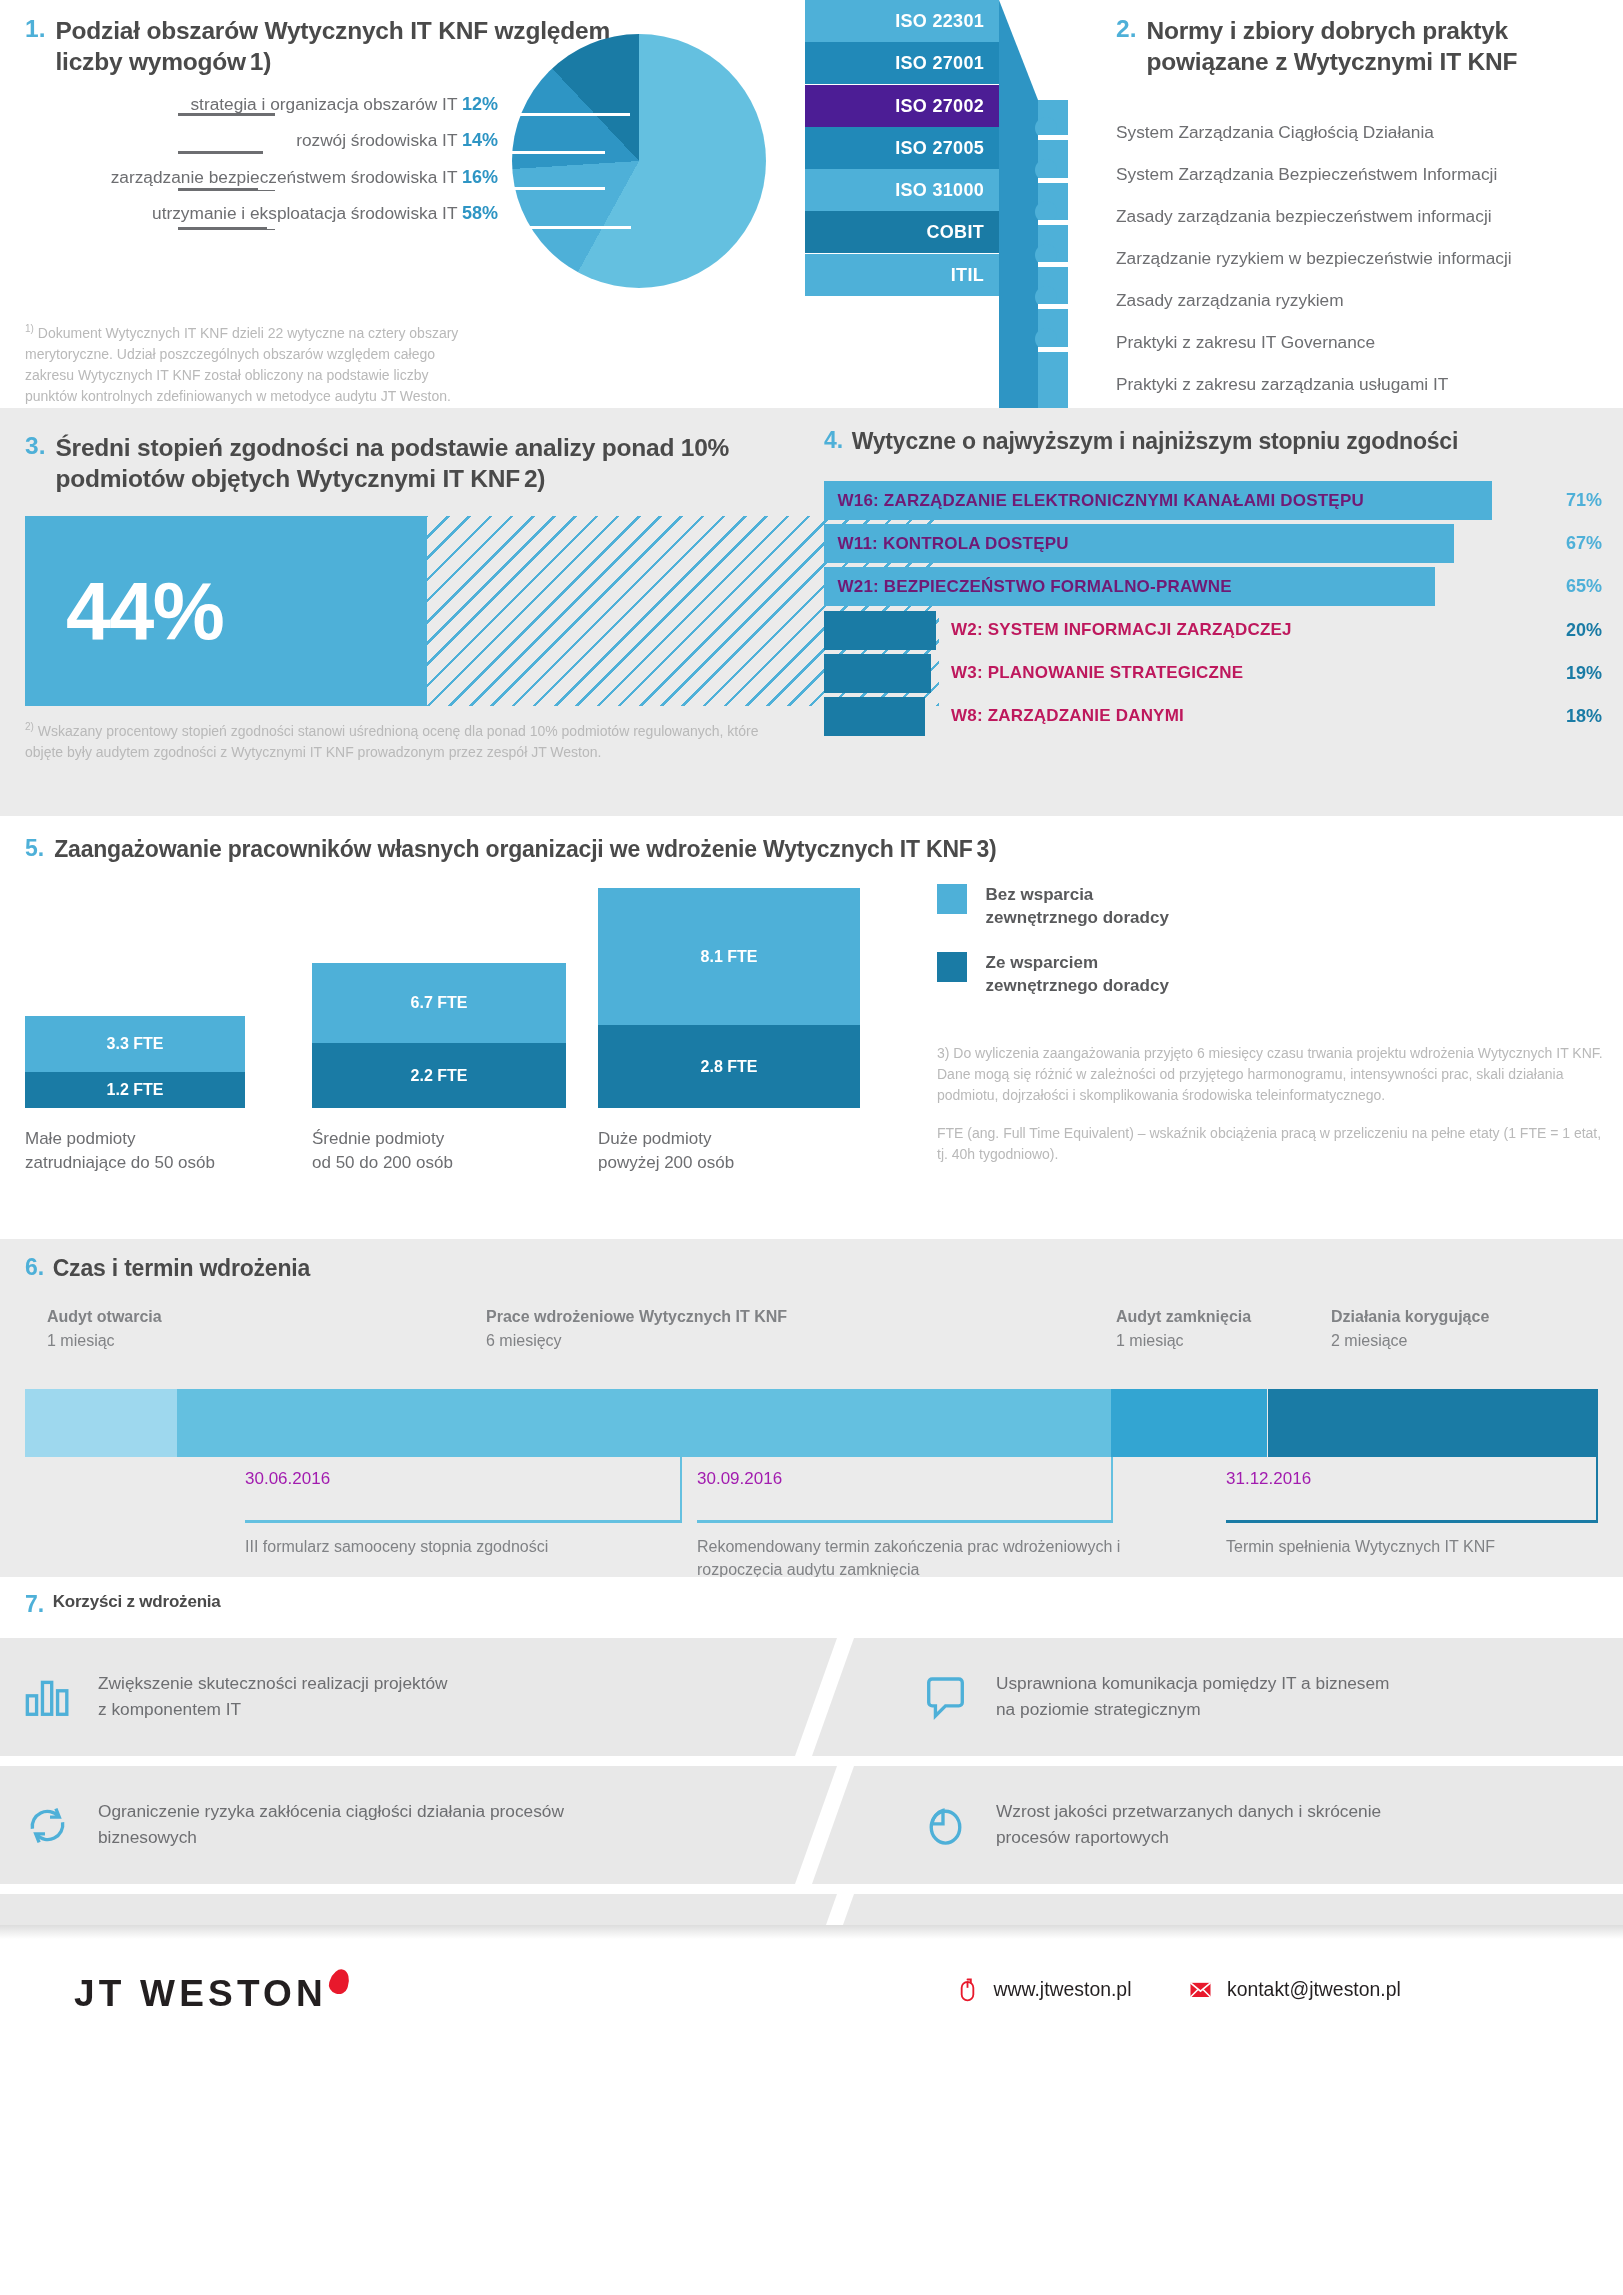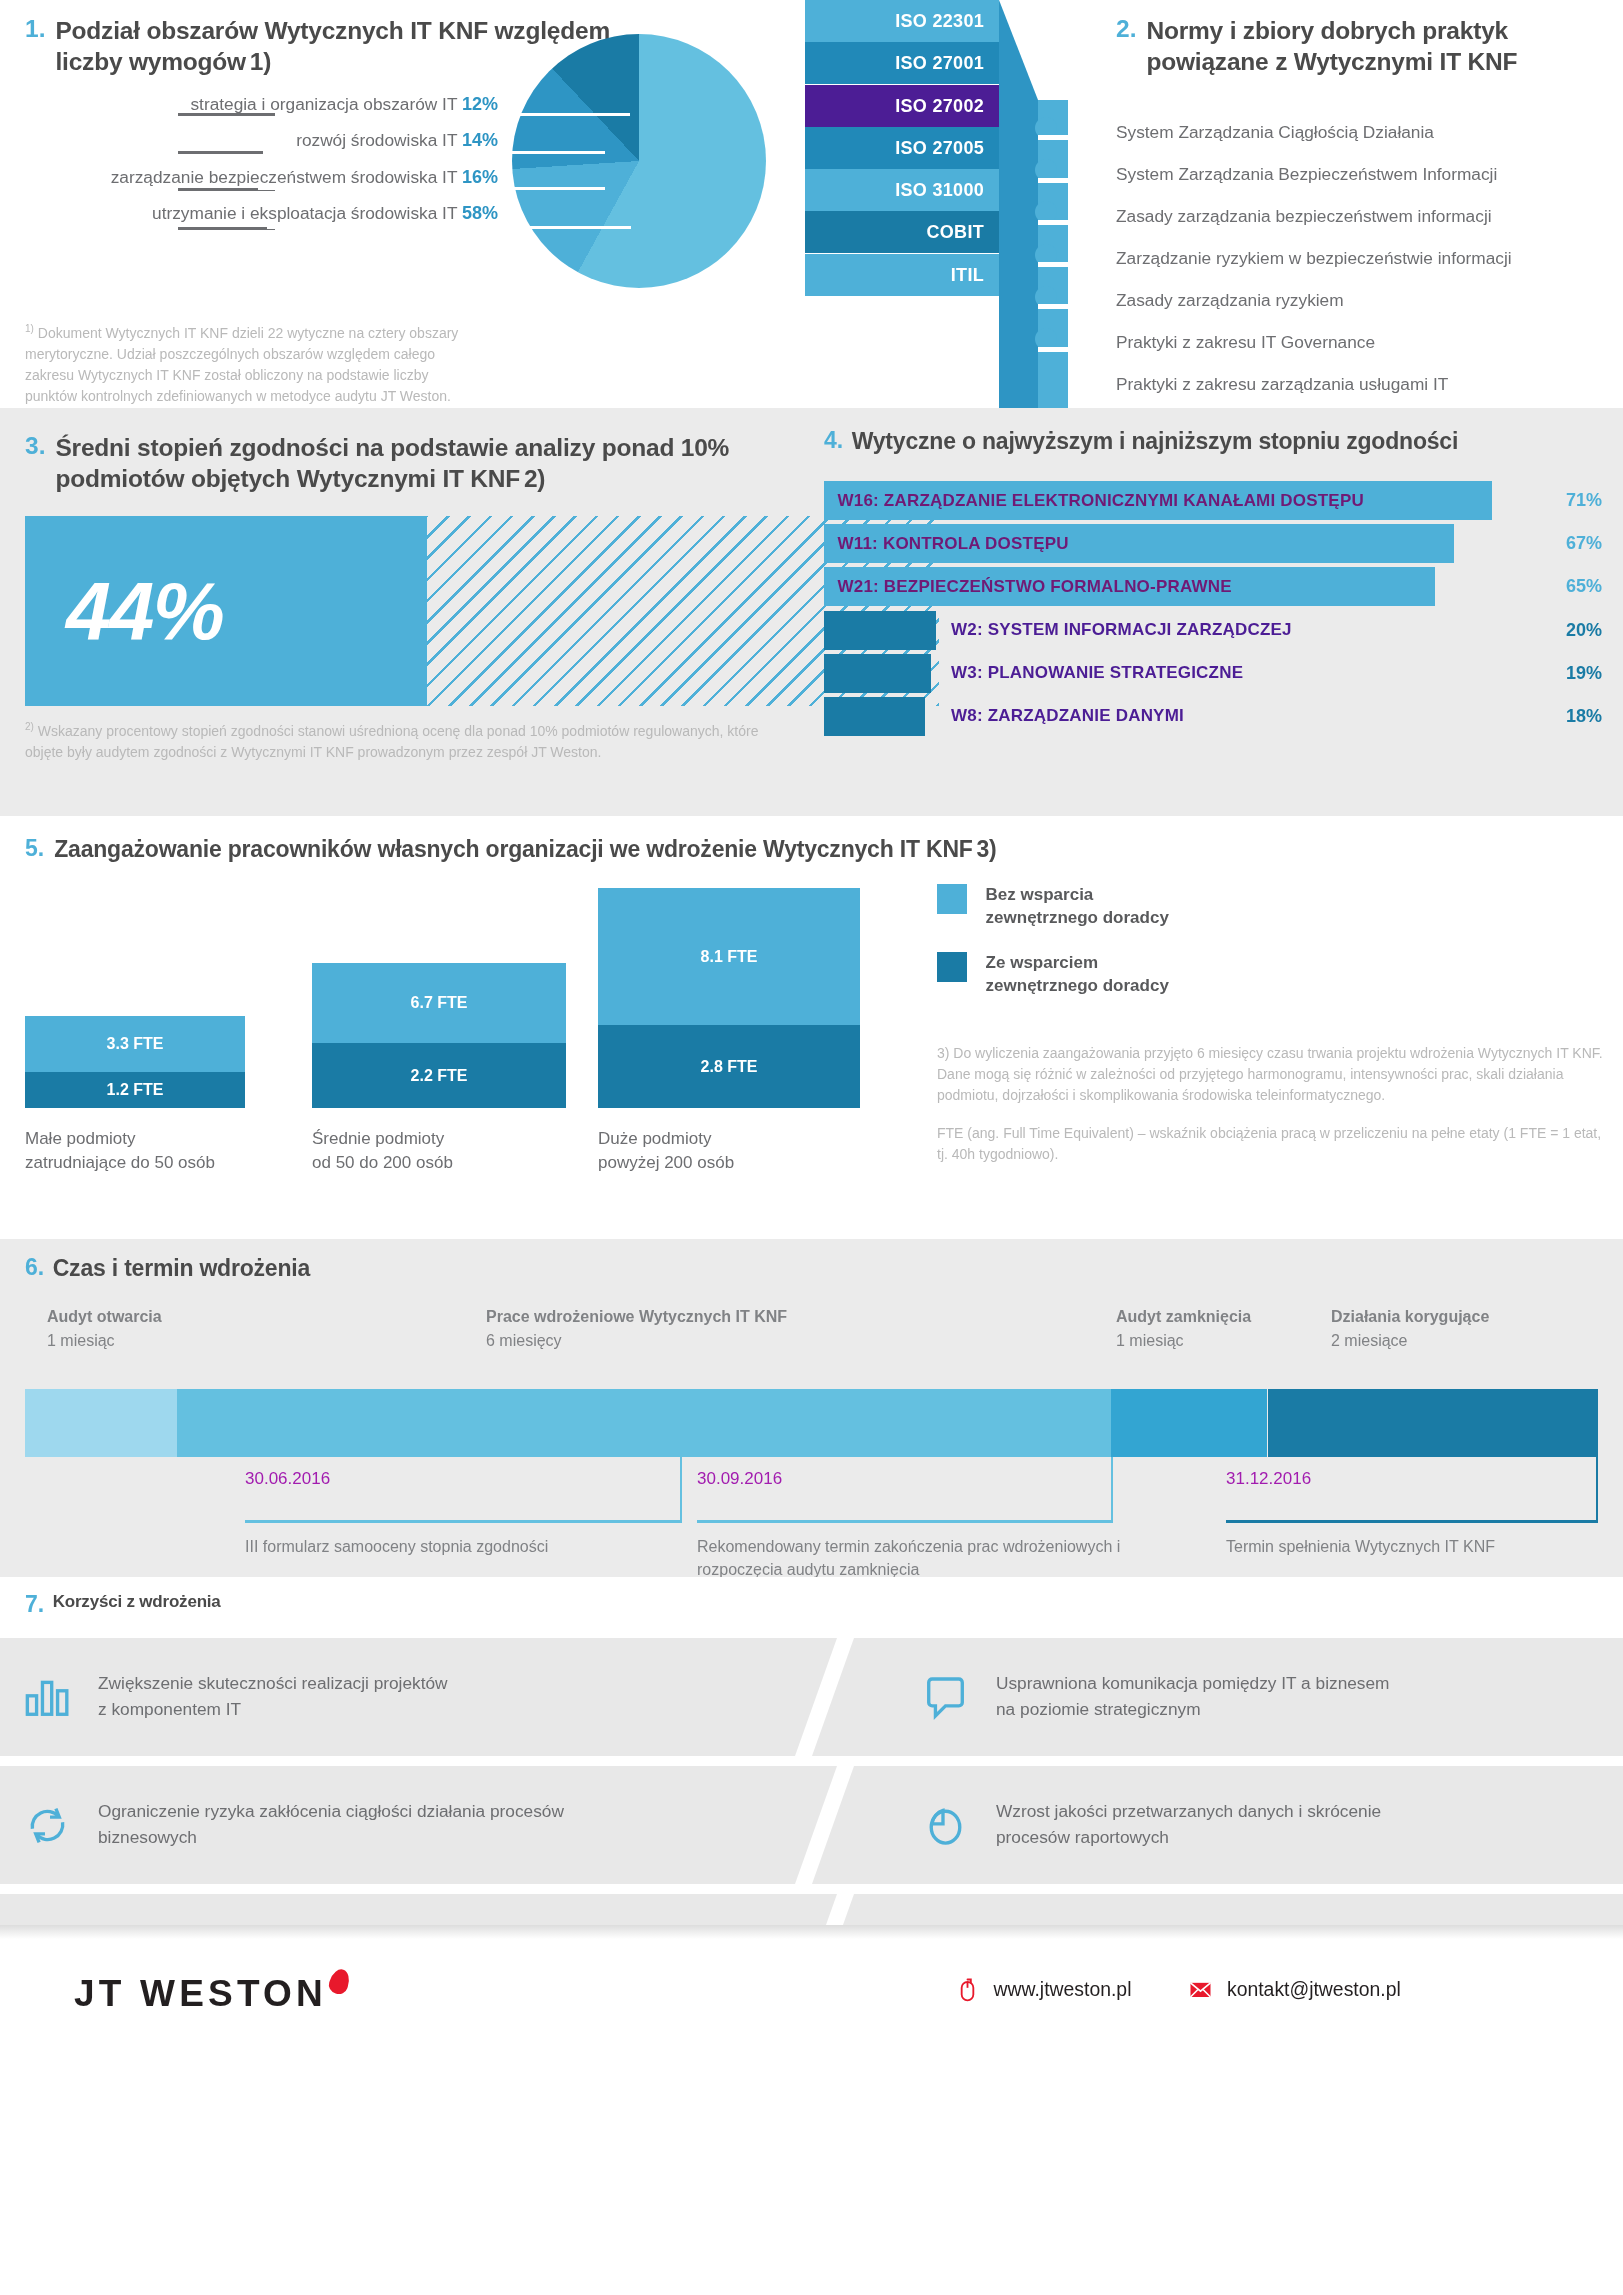--- a/index.html
+++ b/index.html
@@ -88,21 +88,21 @@
     font-size: 17.3px; color: #6d6e71; height: 42px;
     display: flex; align-items: center; white-space: nowrap;
   }
 
   
   .band2 { position: relative; height: 408px; background: #ebebeb; }
   .s3 { position: absolute; left: 25px; top: 24px; width: 761px; }
   .s3 .head { display: flex; gap: 10px; }
   .s3 .head .sec-num { font-size: 24.5px; }
   .s3 .title-w { width: 693px; }
-  .big-bar { position: absolute; left: 25px; top: 108px; width: 913px; height: 190px; font-style: italic; }
+  .big-bar { position: absolute; left: 25px; top: 108px; width: 913px; height: 190px; }
   .big-bar .fill {
     position: absolute; left: 0; top: 0; width: 402px; height: 190px; background: #4eb0d8;
     display: flex; align-items: center; padding-left: 41px;
   }
   .big-bar .fill span {
     color: #fff; font-size: 81px; font-weight: bold; letter-spacing: -1.7px; line-height: 1;
   }
   .big-bar .hatch {
     position: absolute; left: 402px; top: 0; width: 512px; height: 190px;
     background: repeating-linear-gradient(
@@ -119,21 +119,21 @@
   .s4 .r .bar {
     position: absolute; left: 0; top: 0; height: 39px;
   }
   .s4 .r.hi .bar { background: #4eb0d8; }
   .s4 .r.lo .bar { background: #1a7ba5; }
   .s4 .r .lbl {
     position: absolute; top: 0; height: 39px; display: flex; align-items: center;
     font-size: 17px; font-weight: bold; letter-spacing: 0.2px; white-space: nowrap;
   }
   .s4 .r.hi .lbl { left: 13.5px; color: #701a75; }
-  .s4 .r.lo .lbl { left: 127px; color: #4c1d95; }
+  .s4 .r.lo .lbl { left: 127px; color: #be185d; }
   .s4 .r .pct {
     position: absolute; right: 0; top: 0; height: 39px; width: 59px;
     display: flex; align-items: center; justify-content: flex-end;
     font-size: 18px; font-weight: bold;
   }
   .s4 .r.hi .pct { color: #4eb0d8; }
   .s4 .r.lo .pct { color: #1a7ba5; }
 
   
   .band3 { position: relative; height: 423px; background: #fff; }

